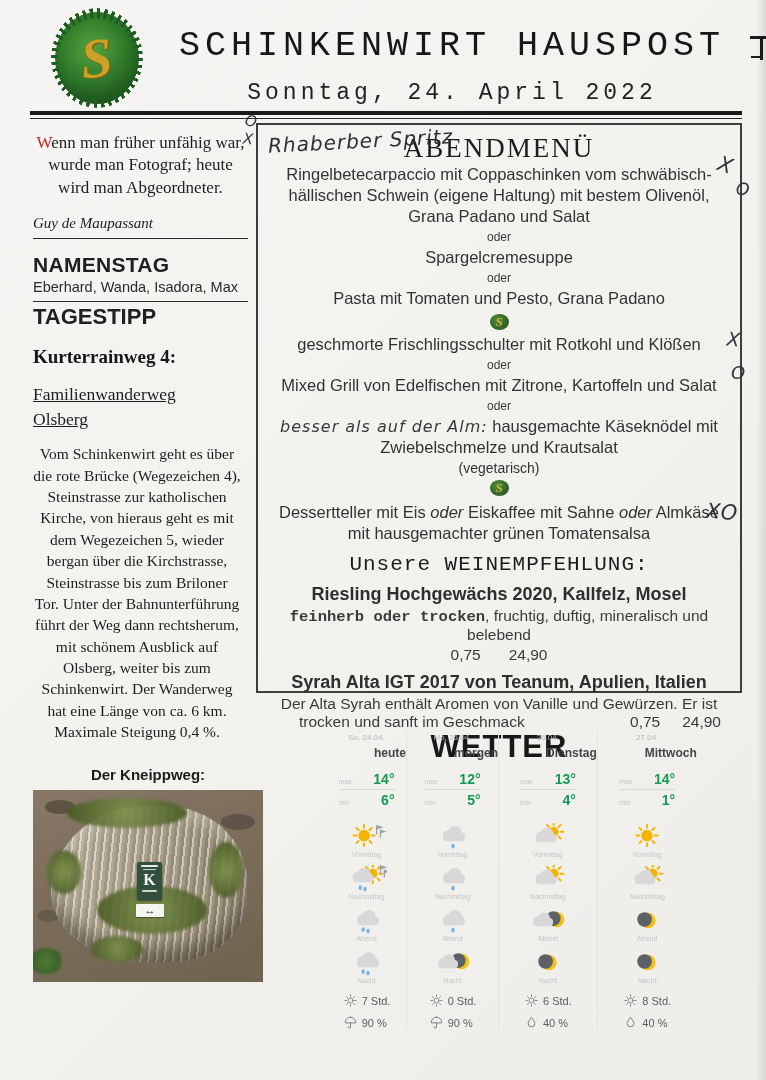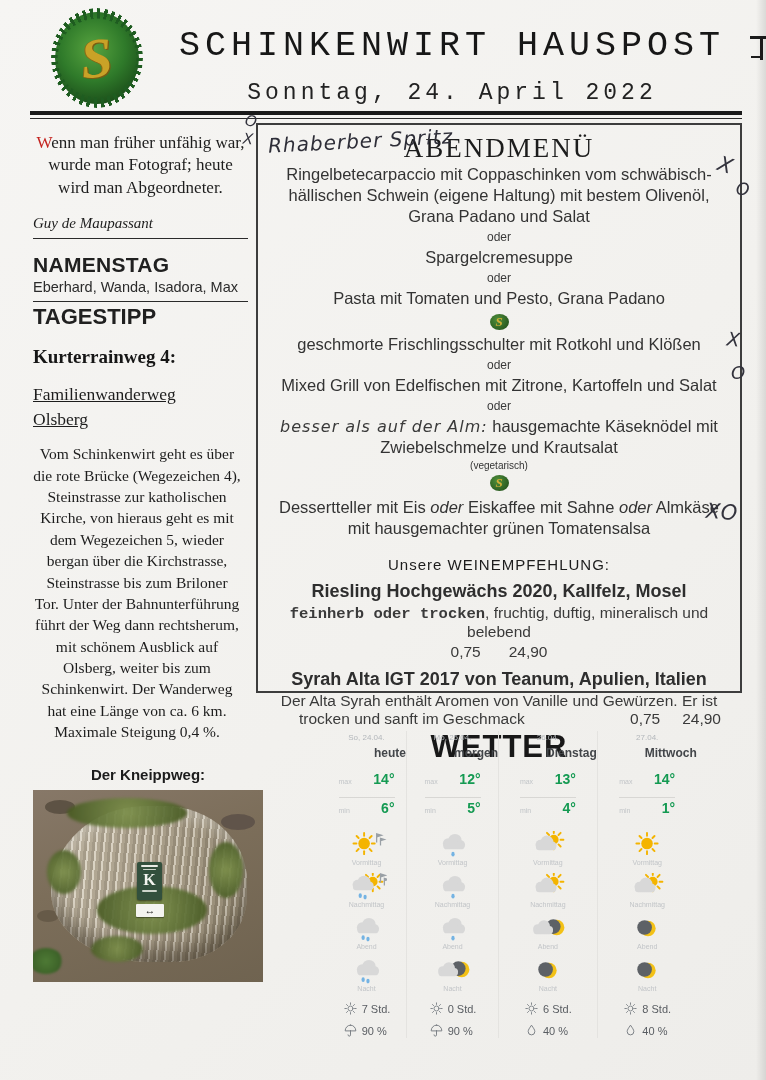--- a/index.html
+++ b/index.html
@@ -47,24 +47,24 @@
   .hw{font:italic 19px "DejaVu Sans",sans-serif;color:#2e2e38;}
   .menu-note{position:absolute;left:10px;top:4px;transform:rotate(-3deg);font-size:20px;letter-spacing:1px;}
   .menu-title{font-family:"Liberation Serif",serif;font-size:27px;letter-spacing:2px;color:#1c1c1c;margin-top:2px;}
   .dish{font-size:16.5px;line-height:1.28;width:468px;}
   .oder{font-size:12px;color:#3a3a3a;margin:3px 0;}
   .slogo{width:19px;height:19px;border-radius:50%;margin:4px 0;
         background:radial-gradient(circle at 40% 35%,#4f8f3a,#2c5e22 70%,#1d4517);
         color:#d4af37;font:italic bold 13px "Liberation Serif",serif;
         display:flex;align-items:center;justify-content:center;}
   .script{font:italic 16px "DejaVu Sans",sans-serif;letter-spacing:1px;color:#3a3a3a;}
-  .veg-note{font-size:10px;margin-top:2px;}
+  .veg-note{font-size:14px;margin-top:2px;}
   .dessert{font-size:16.5px;line-height:1.3;width:440px;margin-top:2px;}
   .dessert i{font-style:italic;}
-  .wine-head{font-family:Liberation Sans, sans-serif;font-size:15px;color:#1c1c1c;margin-top:16px;letter-spacing:1px;}
+  .wine-head{font-family:Liberation Mono, monospace;font-size:21px;color:#1c1c1c;margin-top:8px;letter-spacing:1px;}
   .wine-name{font-size:18px;font-weight:bold;color:#2e2e2e;margin-top:8px;}
   .wine-desc{font-size:15.5px;color:#3a3a3a;margin-top:2px;}
   .wine-desc b{font-weight:bold;font-family:Liberation Mono, monospace;}
   .wine-price{display:flex;gap:28px;justify-content:center;font-size:15.5px;color:#3a3a3a;margin-top:2px;}
   .wine2-last{display:flex;width:460px;justify-content:space-between;font-size:15.5px;color:#3a3a3a;padding:0 8px 0 30px;box-sizing:border-box;gap:36px;}
   .wine2-price{display:flex;gap:22px;}
 
   
   .mark{position:absolute;font:italic 20px "DejaVu Sans",sans-serif;color:#33333d;}
   .mk-lo{left:245px;top:112px;font-size:15px;transform:rotate(10deg);}
@@ -78,21 +78,21 @@
   
   .wetter-head{position:absolute;left:257px;top:729px;width:484px;text-align:center;
         font-size:31px;font-weight:bold;letter-spacing:1px;color:#181818;}
   .weather{position:absolute;left:327px;top:731px;width:336px;display:flex;}
   .wcol{flex:1;display:flex;flex-direction:column;align-items:center;padding-top:2px;}
   .wcol.sep{border-right:1px solid #e4e3e0;}
   .wdate{font-size:8px;color:#b3b7bb;height:11px;}
   .wday{font-size:12px;color:#43464a;font-weight:bold;margin-top:2px;padding-left:47px;}
   .temps{width:56px;margin-top:11px;}
   .trow{display:flex;justify-content:space-between;align-items:baseline;}
-  .trow.max{border-bottom:1px solid #d8d7d4;padding-bottom:10px;}
+  .trow.max{border-bottom:1px solid #d8d7d4;padding-bottom:2px;}
   .trow.min{padding-top:2px;}
   .tlabel{font-size:7px;color:#c2c5c8;}
   .tval{font-size:14px;font-weight:bold;color:#149a52;}
   .periods{margin-top:8px;display:flex;flex-direction:column;}
   .period{height:42px;display:flex;flex-direction:column;align-items:center;justify-content:flex-end;}
   .wicon{width:40px;height:27px;}
   .wicon svg{width:40px;height:27px;display:block;}
   .plabel{font-size:7px;color:#c2c5c8;margin-top:1px;}
   .stats{margin-top:9px;display:flex;flex-direction:column;gap:7px;align-items:flex-start;}
   .stat{display:flex;align-items:center;gap:4px;font-size:11px;color:#595d62;justify-content:flex-end;}

